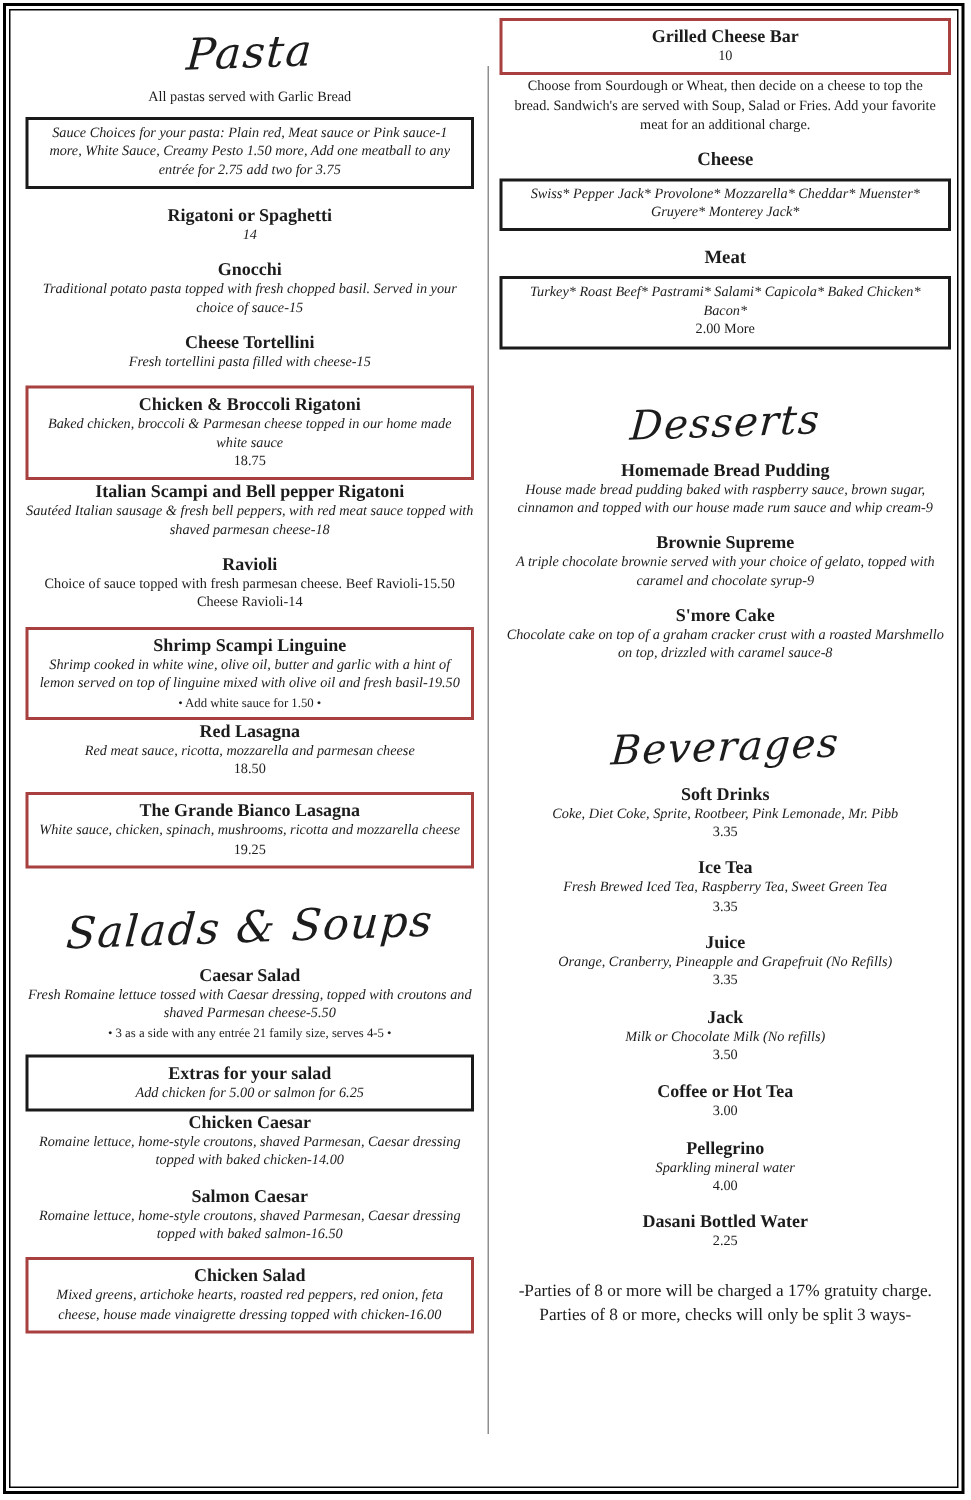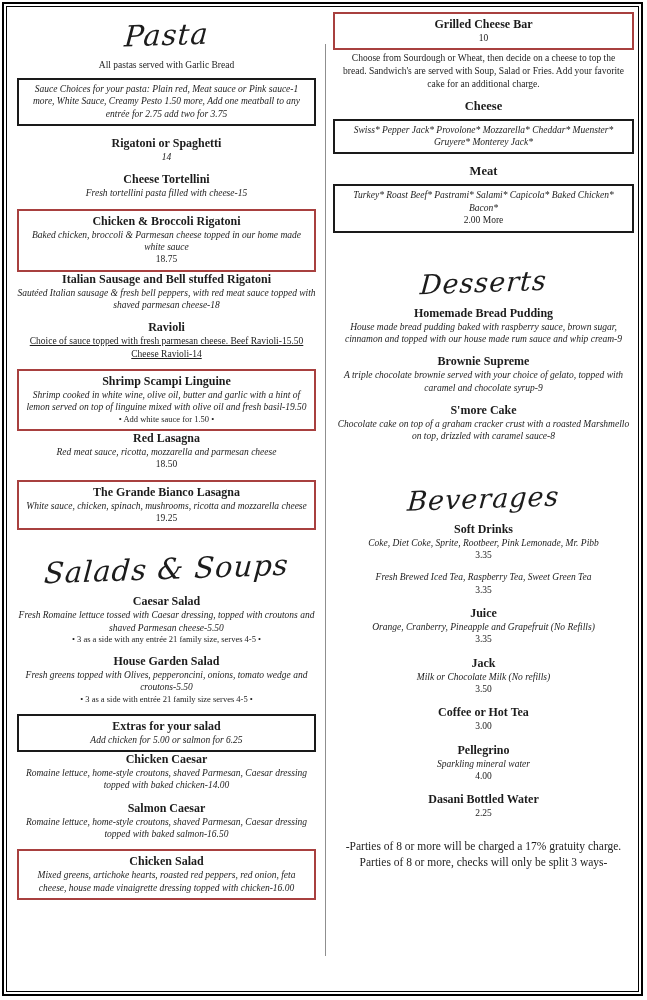--- a/index.html
+++ b/index.html
@@ -34,21 +34,21 @@
     transform: rotate(-2deg) skewX(-6deg);
     margin: 2px 0 8px 0;
   }
   .sh-salads    { margin-top: 22px; }
   .sh-desserts  { margin-top: 34px; font-size: 27px; }
   .sh-beverages { margin-top: 40px; font-size: 27px; }
   .subnote { font-size: 9.5px; margin-bottom: 8px; }
   .item { margin-bottom: 9px; }
   .title { font-weight: bold; font-size: 12px; line-height: 1.25; }
   .desc  { font-style: italic; font-size: 9.5px; line-height: 1.3; }
-  .desc.plain { font-style: normal; text-decoration: underline; }
+  .desc.plain { font-style: normal; }
   .price { font-size: 9.5px; line-height: 1.3; }
   .price.it { font-style: italic; }
   .note  { font-size: 8.5px; line-height: 1.3; }
   .box {
     border: 2px solid #1a1a1a;
     padding: 3px 5px 4px 5px;
     margin: 2px 0 10px 0;
   }
   .box.red { border-color: #a8403f; }
   .box .item:last-child, .box.item { margin-bottom: 0; }
@@ -71,34 +71,38 @@
 
     <div class="box">
       <div class="desc">Sauce Choices for your pasta: Plain red, Meat sauce or Pink sauce-1 more, White Sauce, Creamy Pesto 1.50 more,  Add one meatball to any entrée for 2.75 add two for 3.75</div>
     </div>
 
     <div class="item">
       <div class="title">Rigatoni or Spaghetti</div>
       <div class="price it">14</div>
     </div>
 
+    <div class="item">
+      <div class="title">Gnocchi</div>
+      <div class="desc">Traditional potato pasta topped with fresh chopped basil.  Served in your choice of sauce-15</div>
+    </div>
 
     <div class="item">
       <div class="title">Cheese Tortellini</div>
       <div class="desc">Fresh tortellini pasta filled with cheese-15</div>
     </div>
 
     <div class="box red item">
       <div class="title">Chicken &amp; Broccoli Rigatoni</div>
       <div class="desc">Baked chicken, broccoli &amp; Parmesan cheese topped in our home made white sauce</div>
       <div class="price">18.75</div>
     </div>
 
     <div class="item">
-      <div class="title">Italian Sausage and Bell stuffed Rigatoni</div>
+      <div class="title">Italian Scampi and Bell pepper Rigatoni</div>
       <div class="desc">Sautéed Italian sausage &amp; fresh bell peppers, with red meat sauce topped with shaved parmesan cheese-18</div>
     </div>
 
     <div class="item">
       <div class="title">Ravioli</div>
       <div class="desc plain">Choice of sauce topped with fresh parmesan cheese. Beef Ravioli-15.50 Cheese Ravioli-14</div>
     </div>
 
     <div class="box red item">
       <div class="title">Shrimp Scampi Linguine</div>
@@ -120,25 +124,20 @@
     </div>
 
     <div class="script-header sh-salads">Salads &amp; Soups</div>
 
     <div class="item">
       <div class="title">Caesar Salad</div>
       <div class="desc">Fresh Romaine lettuce tossed with Caesar dressing, topped with croutons and shaved Parmesan cheese-5.50</div>
       <div class="note">• 3 as a side with any entrée 21 family size, serves 4-5 •</div>
     </div>
 
-    <div class="item">
-      <div class="title">House Garden Salad</div>
-      <div class="desc">Fresh greens topped with Olives, pepperoncini, onions, tomato wedge and croutons-5.50</div>
-      <div class="note">• 3 as a side with entrée 21 family size serves 4-5 •</div>
-    </div>
 
     <div class="box item">
       <div class="title">Extras for your salad</div>
       <div class="desc">Add chicken for 5.00 or salmon for 6.25</div>
     </div>
 
     <div class="item">
       <div class="title">Chicken Caesar</div>
       <div class="desc">Romaine lettuce, home-style croutons, shaved Parmesan, Caesar dressing topped with baked chicken-14.00</div>
     </div>
@@ -155,21 +154,21 @@
 
   </div>
 
   <div class="col col-right">
 
     <div class="box red item">
       <div class="title">Grilled Cheese Bar</div>
       <div class="price">10</div>
     </div>
 
-    <div class="gc-desc">Choose from Sourdough or Wheat, then decide on a cheese to top the bread.  Sandwich's are served with Soup, Salad or Fries.  Add your favorite cake for an additional charge.</div>
+    <div class="gc-desc">Choose from Sourdough or Wheat, then decide on a cheese to top the bread.  Sandwich's are served with Soup, Salad or Fries.  Add your favorite meat for an additional charge.</div>
 
     <div class="list-header">Cheese</div>
     <div class="box">
       <div class="desc">Swiss* Pepper Jack* Provolone* Mozzarella* Cheddar* Muenster* Gruyere* Monterey Jack*</div>
     </div>
 
     <div class="list-header">Meat</div>
     <div class="box">
       <div class="desc">Turkey* Roast Beef* Pastrami* Salami* Capicola* Baked Chicken* Bacon*</div>
       <div class="price">2.00 More</div>
@@ -194,20 +193,21 @@
 
     <div class="script-header sh-beverages">Beverages</div>
 
     <div class="item bev-item">
       <div class="title">Soft Drinks</div>
       <div class="desc">Coke, Diet Coke, Sprite, Rootbeer, Pink Lemonade, Mr. Pibb</div>
       <div class="price">3.35</div>
     </div>
 
     <div class="item bev-item">
+      <div class="title">Ice Tea</div>
       <div class="desc">Fresh Brewed Iced Tea, Raspberry Tea, Sweet Green Tea</div>
       <div class="price">3.35</div>
     </div>
 
     <div class="item bev-item">
       <div class="title">Juice</div>
       <div class="desc">Orange, Cranberry, Pineapple and Grapefruit (No Refills)</div>
       <div class="price">3.35</div>
     </div>
 

